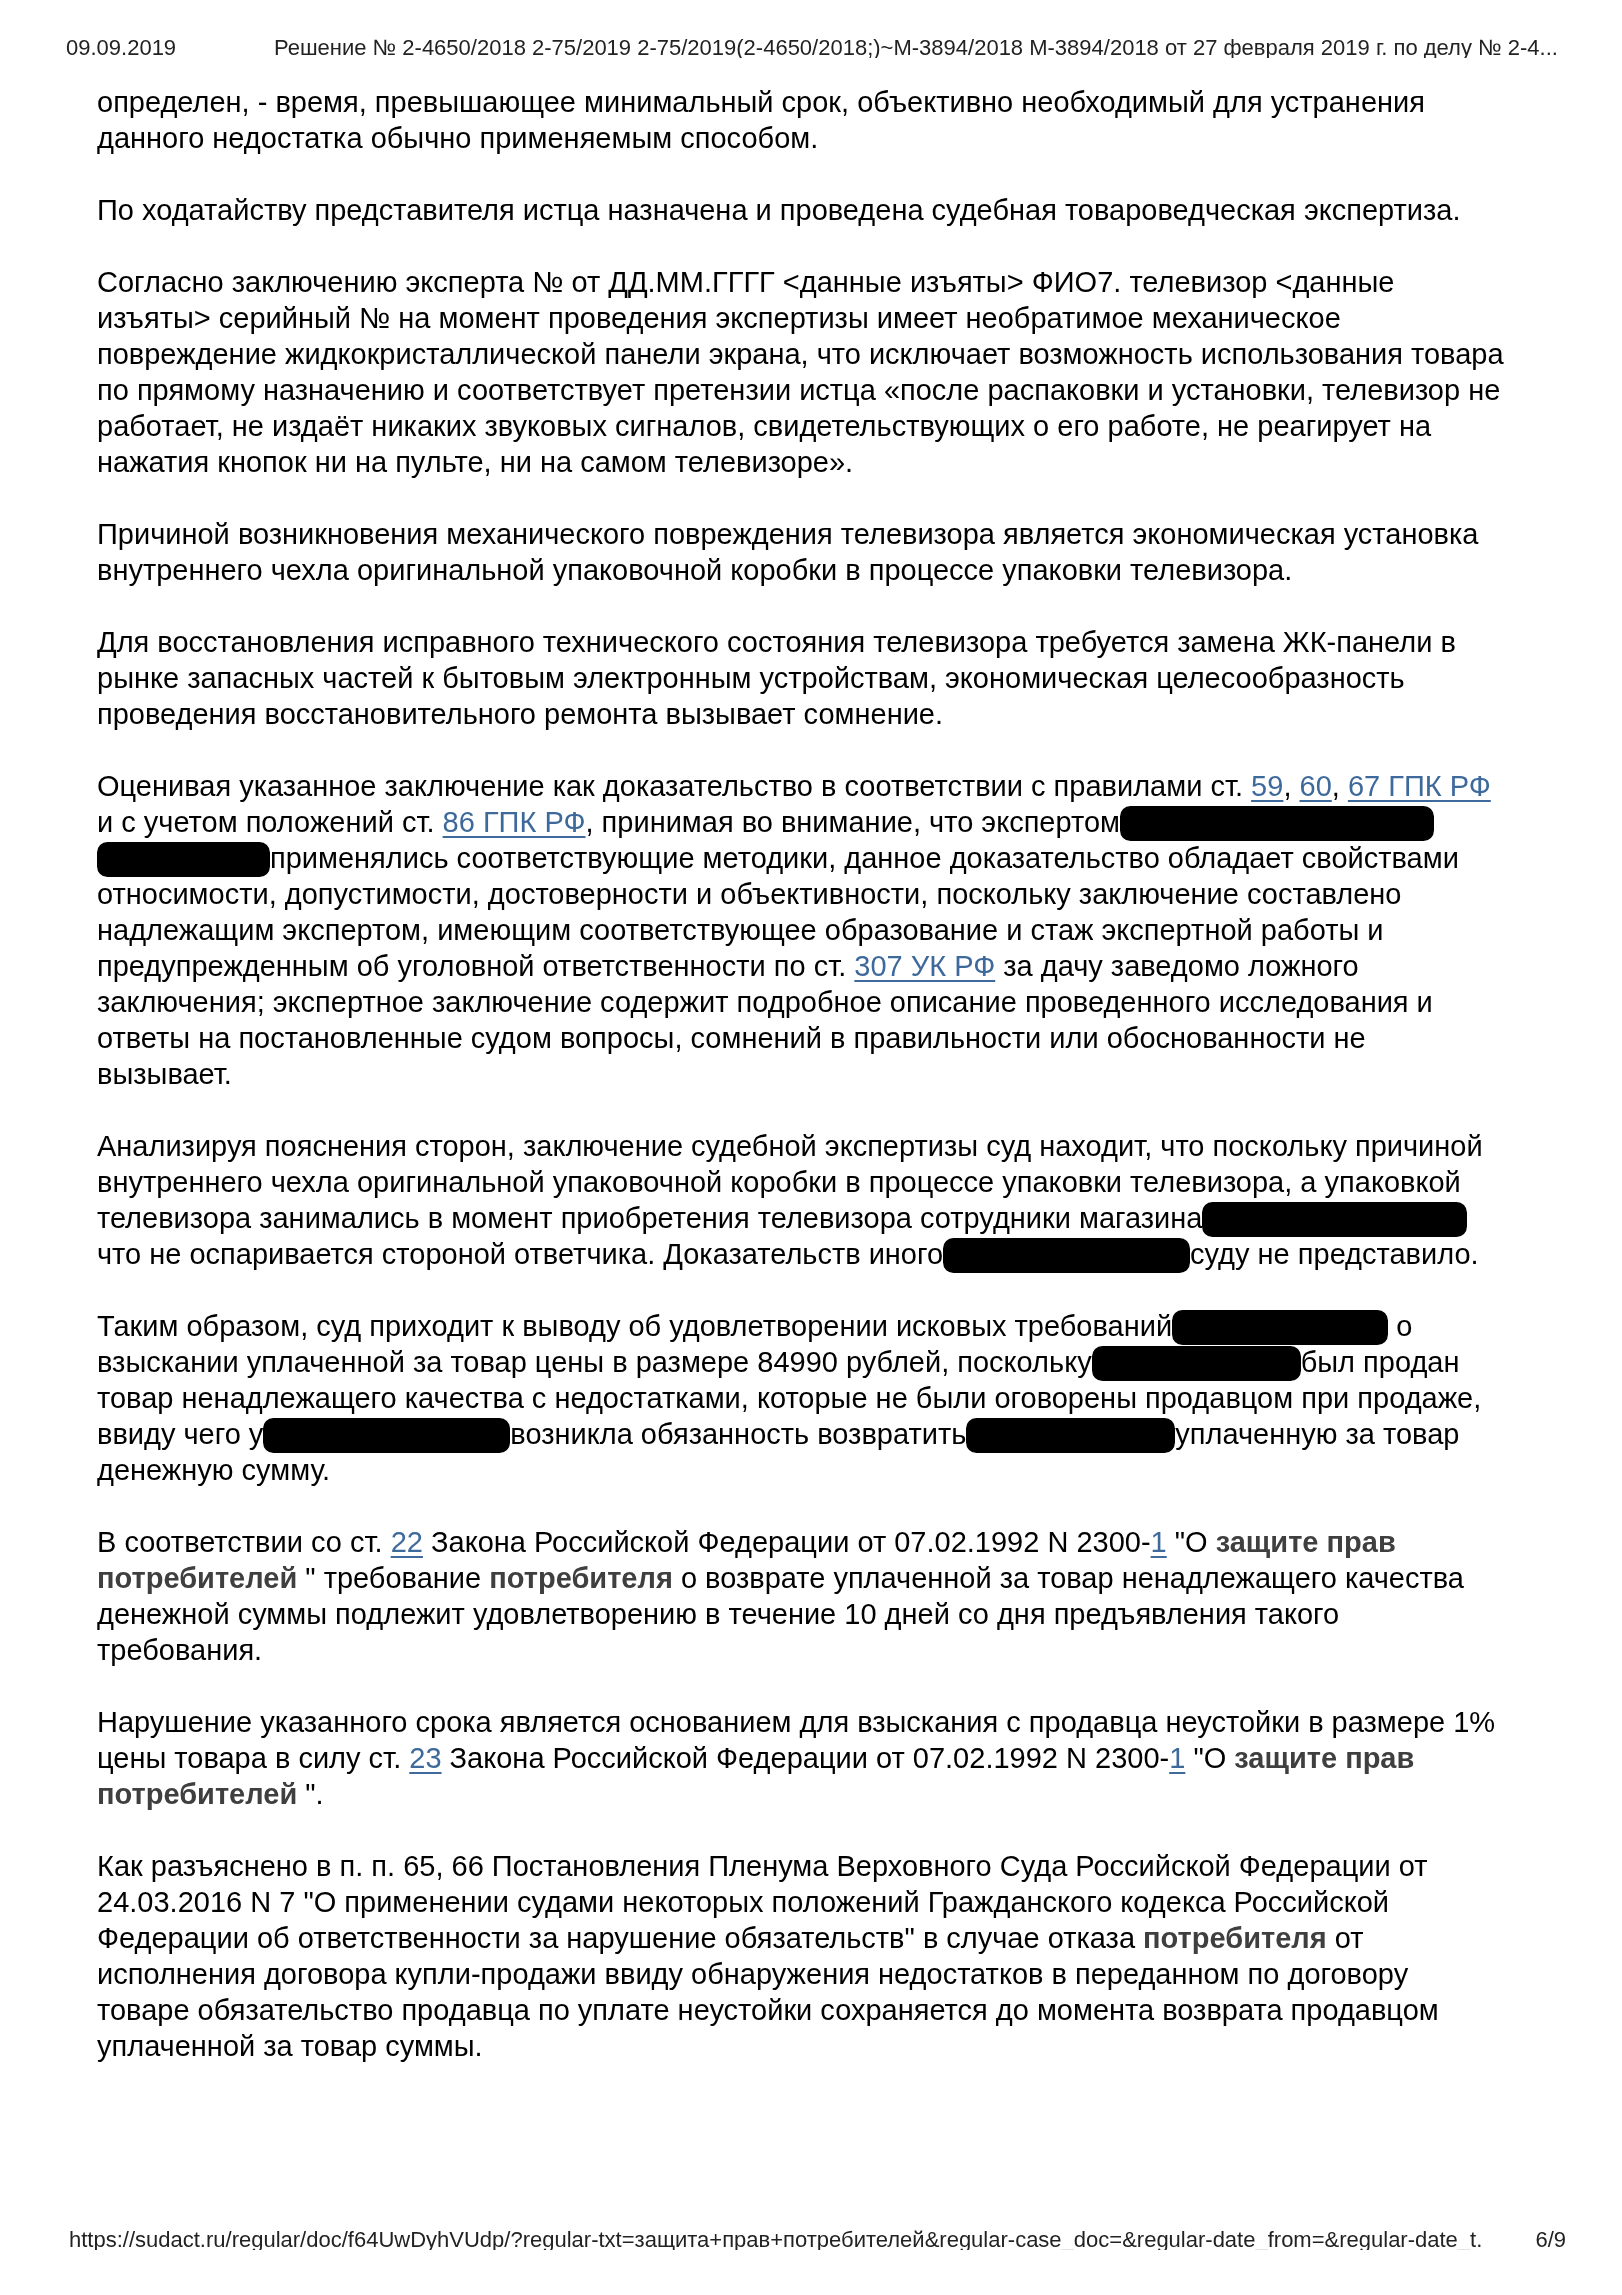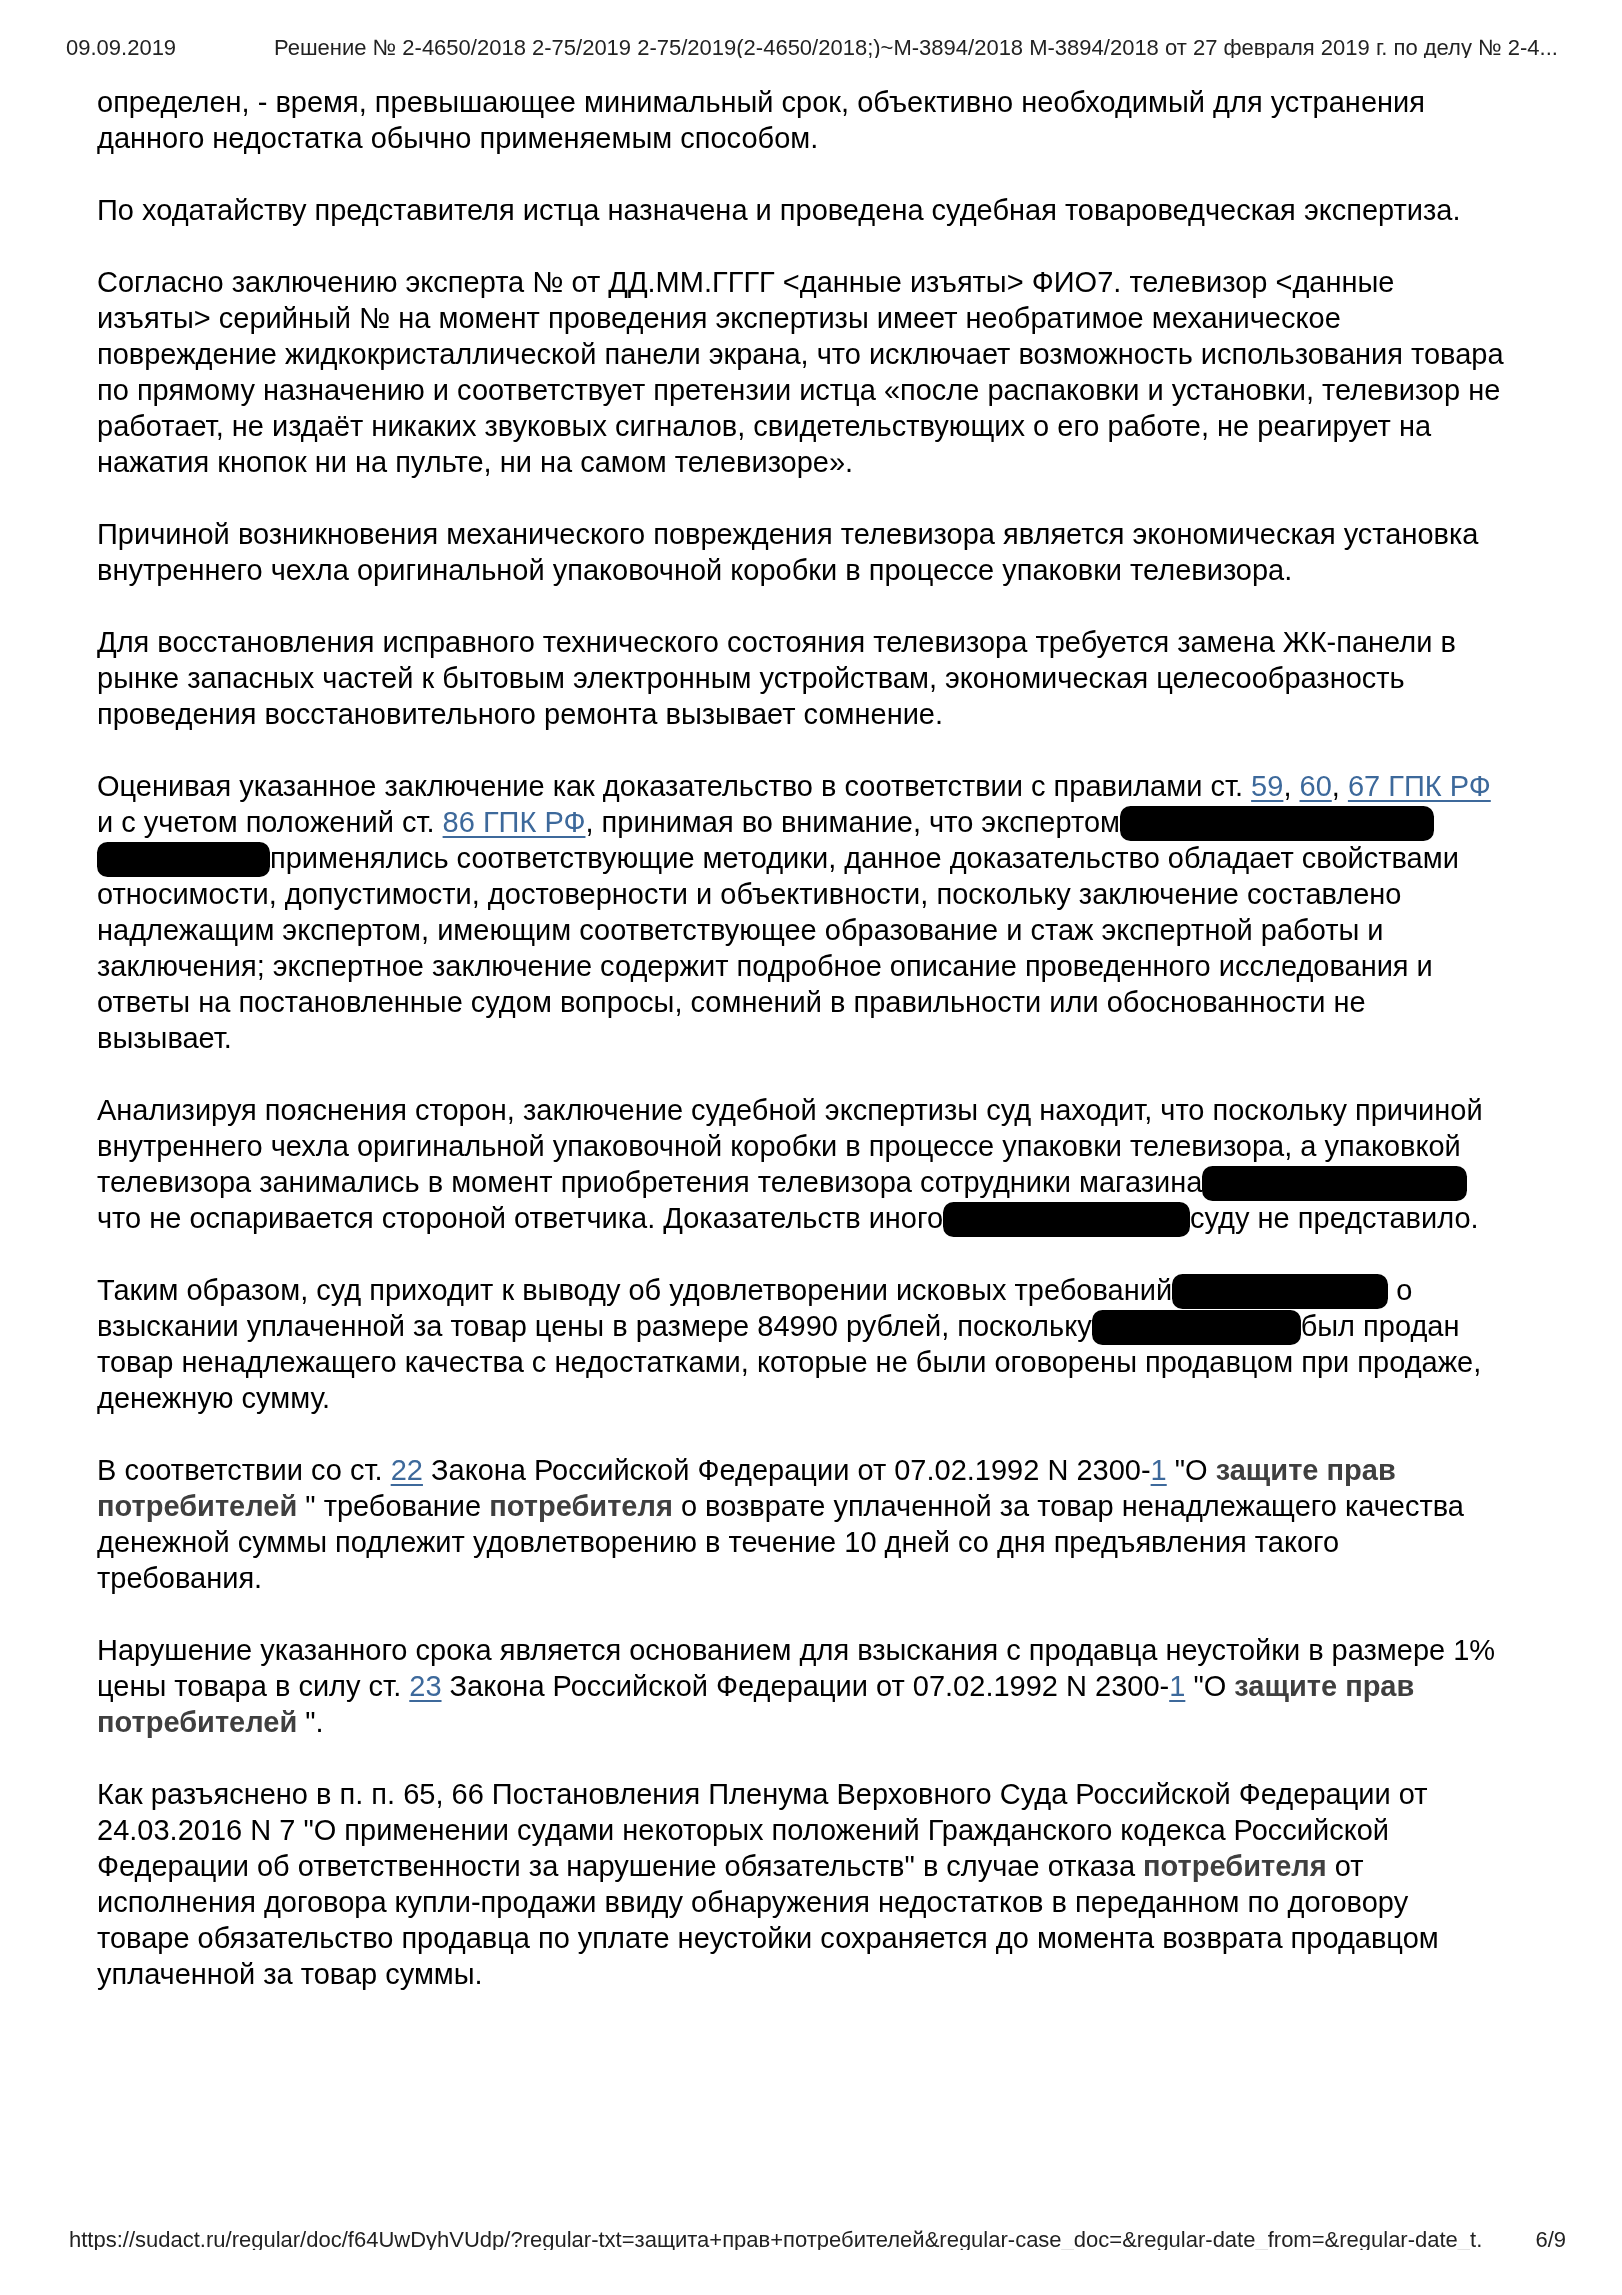--- a/index.html
+++ b/index.html
@@ -90,34 +90,36 @@
         <div class="line"><span>Для восстановления исправного технического состояния телевизора требуется замена ЖК-панели в</span></div>
         <div class="line"><span>рынке запасных частей к бытовым электронным устройствам, экономическая целесообразность</span></div>
         <div class="line"><span>проведения восстановительного ремонта вызывает сомнение.</span></div>
       </div>
       <div class="para">
         <div class="line"><span>Оценивая указанное заключение как доказательство в соответствии с правилами ст. </span><a class="link">59</a><span>, </span><a class="link">60</a><span>, </span><a class="link">67 ГПК РФ</a></div>
         <div class="line"><span>и с учетом положений ст. </span><a class="link">86 ГПК РФ</a><span>, принимая во внимание, что экспертом</span><span class="redact" style="width: 314px;"></span></div>
         <div class="line"><span class="redact" style="width: 173px;"></span><span>применялись соответствующие методики, данное доказательство обладает свойствами</span></div>
         <div class="line"><span>относимости, допустимости, достоверности и объективности, поскольку заключение составлено</span></div>
         <div class="line"><span>надлежащим экспертом, имеющим соответствующее образование и стаж экспертной работы и</span></div>
+        <div class="line"><span>предупрежденным об уголовной ответственности по ст. </span><a class="link">307 УК РФ</a><span> за дачу заведомо ложного</span></div>
         <div class="line"><span>заключения; экспертное заключение содержит подробное описание проведенного исследования и</span></div>
         <div class="line"><span>ответы на постановленные судом вопросы, сомнений в правильности или обоснованности не</span></div>
         <div class="line"><span>вызывает.</span></div>
       </div>
       <div class="para">
         <div class="line"><span>Анализируя пояснения сторон, заключение судебной экспертизы суд находит, что поскольку причиной</span></div>
         <div class="line"><span>внутреннего чехла оригинальной упаковочной коробки в процессе упаковки телевизора, а упаковкой</span></div>
         <div class="line"><span>телевизора занимались в момент приобретения телевизора сотрудники магазина</span><span class="redact" style="width: 265px;"></span></div>
         <div class="line"><span>что не оспаривается стороной ответчика. Доказательств иного</span><span class="redact" style="width: 247px;"></span><span>суду не представило.</span></div>
       </div>
       <div class="para">
         <div class="line"><span>Таким образом, суд приходит к выводу об удовлетворении исковых требований</span><span class="redact" style="width: 216px;"></span><span> о</span></div>
         <div class="line"><span>взыскании уплаченной за товар цены в размере 84990 рублей, поскольку</span><span class="redact" style="width: 209px;"></span><span>был продан</span></div>
         <div class="line"><span>товар ненадлежащего качества с недостатками, которые не были оговорены продавцом при продаже,</span></div>
+        <div class="line"><span>ввиду чего у</span><span class="redact" style="width: 247px;"></span><span>возникла обязанность возвратить</span><span class="redact" style="width: 209px;"></span><span>уплаченную за товар</span></div>
         <div class="line"><span>денежную сумму.</span></div>
       </div>
       <div class="para">
         <div class="line"><span>В соответствии со ст. </span><a class="link">22</a><span> Закона Российской Федерации от 07.02.1992 N 2300-</span><a class="link">1</a><span> "О </span><b class="hl">защите прав</b></div>
         <div class="line"><b class="hl">потребителей</b><span> " требование </span><b class="hl">потребителя</b><span> о возврате уплаченной за товар ненадлежащего качества</span></div>
         <div class="line"><span>денежной суммы подлежит удовлетворению в течение 10 дней со дня предъявления такого</span></div>
         <div class="line"><span>требования.</span></div>
       </div>
       <div class="para">
         <div class="line"><span>Нарушение указанного срока является основанием для взыскания с продавца неустойки в размере 1%</span></div>

